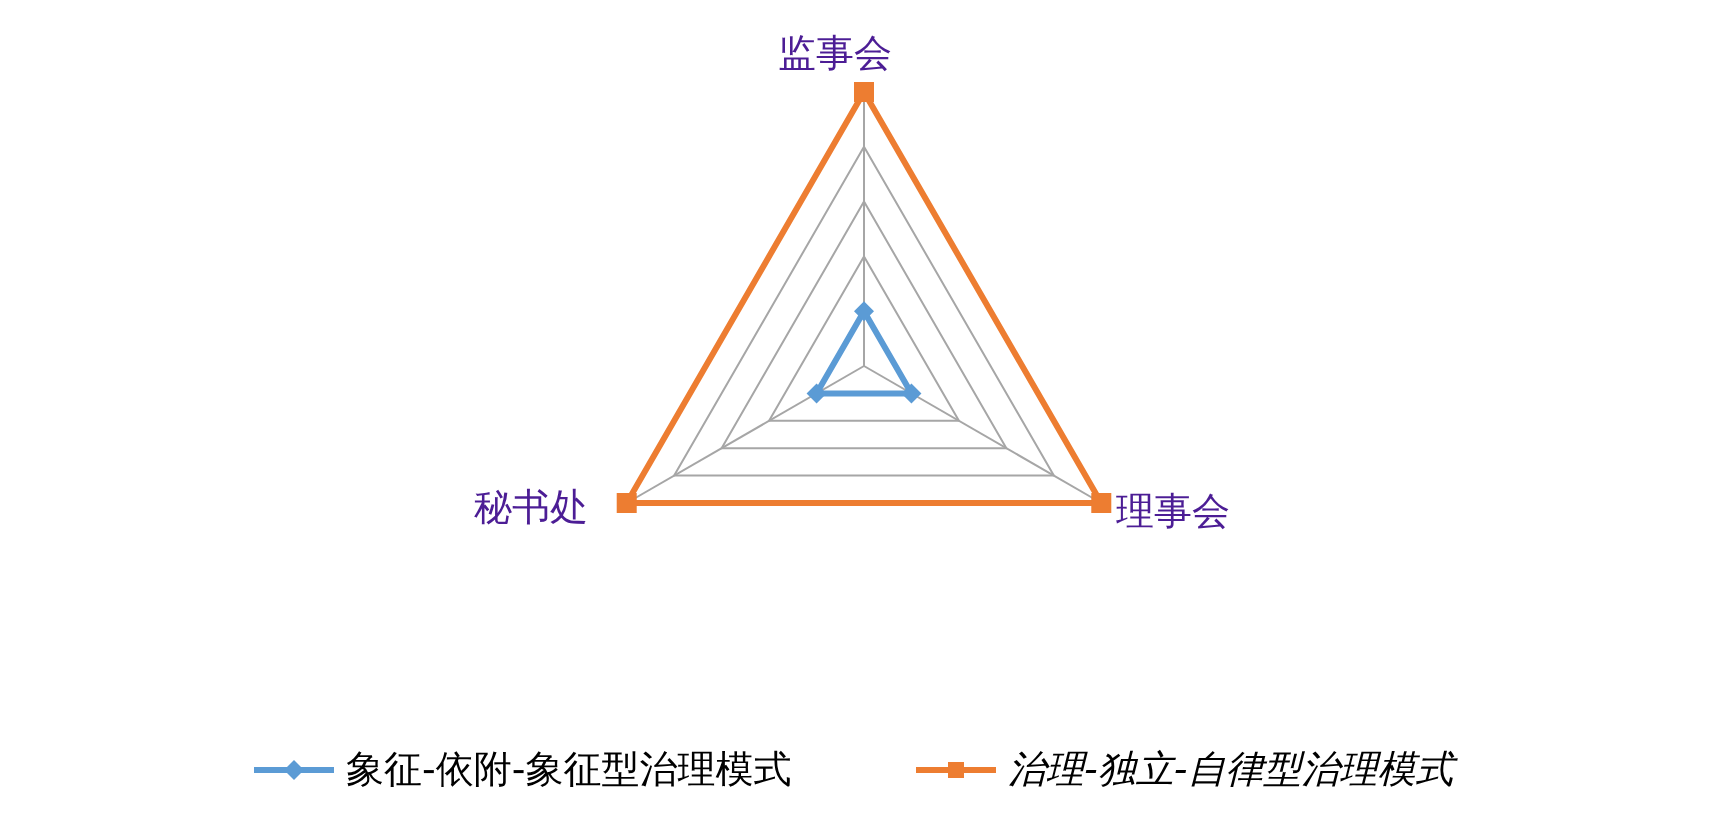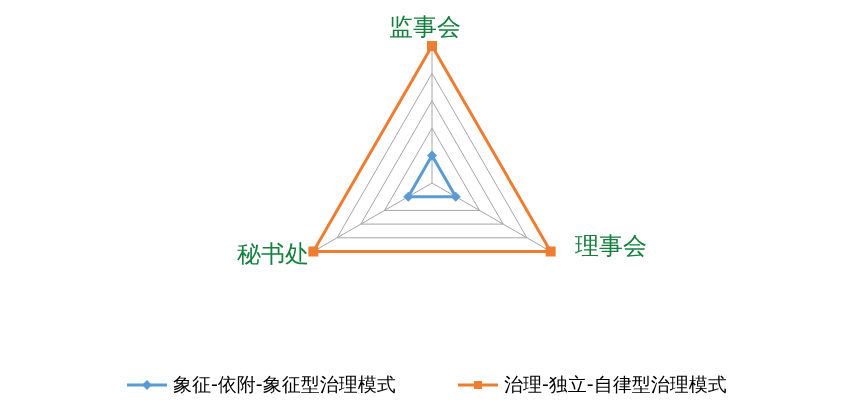--- a/index.html
+++ b/index.html
@@ -1,19 +1,19 @@
 <!DOCTYPE html>
 <html><head>
   <meta charset="utf-8">
   <style>
     html, body { margin: 0; padding: 0; background: #ffffff; }
     body { width: 866px; height: 416px; position: relative; overflow: hidden;
            font-family: "DejaVu Sans", "Liberation Sans", sans-serif; }
     #chart { position: absolute; left: 0; top: 0; }
-    .axis-label { position: absolute; font-size: 24px; color: #15803d; white-space: nowrap; line-height: 22px; }
+    .axis-label { position: absolute; font-size: 19px; color: #4c1d95; white-space: nowrap; line-height: 22px; }
     .legend { position: absolute; top: 372px; left: 0; width: 866px; height: 26px; }
     .legend-item { position: absolute; display: flex; align-items: center; font-size: 19px; color: #000; white-space: nowrap; }
     .legend-swatch { width: 40px; height: 14px; margin-right: 6px; }
   </style>
 </head>
 <body>
 
 <svg id="chart" width="866" height="416">
   <g id="grid">
       <polygon points="432,155.6 455.72909606369365,196.7 408.2709039363064,196.70000000000002" fill="none" stroke="#A6A6A6" stroke-width="1"></polygon>
@@ -31,31 +31,31 @@
       <polygon points="455.72909606369365,191.7 460.72909606369365,196.7 455.72909606369365,201.7 450.72909606369365,196.7" fill="#5B9BD5"></polygon>
       <polygon points="408.2709039363064,191.70000000000002 413.2709039363064,196.70000000000002 408.2709039363064,201.70000000000002 403.2709039363064,196.70000000000002" fill="#5B9BD5"></polygon>
       <polygon points="432,46 550.6454803184681,251.49999999999997 313.35451968153194,251.50000000000006" fill="none" stroke="#ED7D31" stroke-width="3" stroke-linejoin="round"></polygon>
       <rect x="427" y="41" width="10" height="10" fill="#ED7D31"></rect>
       <rect x="545.6454803184681" y="246.49999999999997" width="10" height="10" fill="#ED7D31"></rect>
       <rect x="308.35451968153194" y="246.50000000000006" width="10" height="10" fill="#ED7D31"></rect>
     </g>
 </svg>
 
 <div class="axis-label" style="left:389px; top:16px;">监事会</div>
-<div class="axis-label" style="left:558px; top:235px;margin-left:17px;">理事会</div>
+<div class="axis-label" style="left:558px; top:245px;">理事会</div>
 <div class="axis-label" style="left:237px; top:243px;">秘书处</div>
 
 <div class="legend">
   <div class="legend-item" style="left:127px;">
     <svg class="legend-swatch" width="40" height="14">
       <line x1="0" y1="7" x2="40" y2="7" stroke="#5B9BD5" stroke-width="3"></line>
       <polygon points="20,2 25,7 20,12 15,7" fill="#5B9BD5"></polygon>
     </svg>
     <span>象征-依附-象征型治理模式</span>
   </div>
-  <div class="legend-item" style="left:458px;">
+  <div class="legend-item" style="left:458px;font-style:italic;">
     <svg class="legend-swatch" width="40" height="14">
       <line x1="0" y1="7" x2="40" y2="7" stroke="#ED7D31" stroke-width="3"></line>
       <rect x="16" y="3" width="8" height="8" fill="#ED7D31"></rect>
     </svg>
     <span>治理-独立-自律型治理模式</span>
   </div>
 </div>
 
 </body></html>

